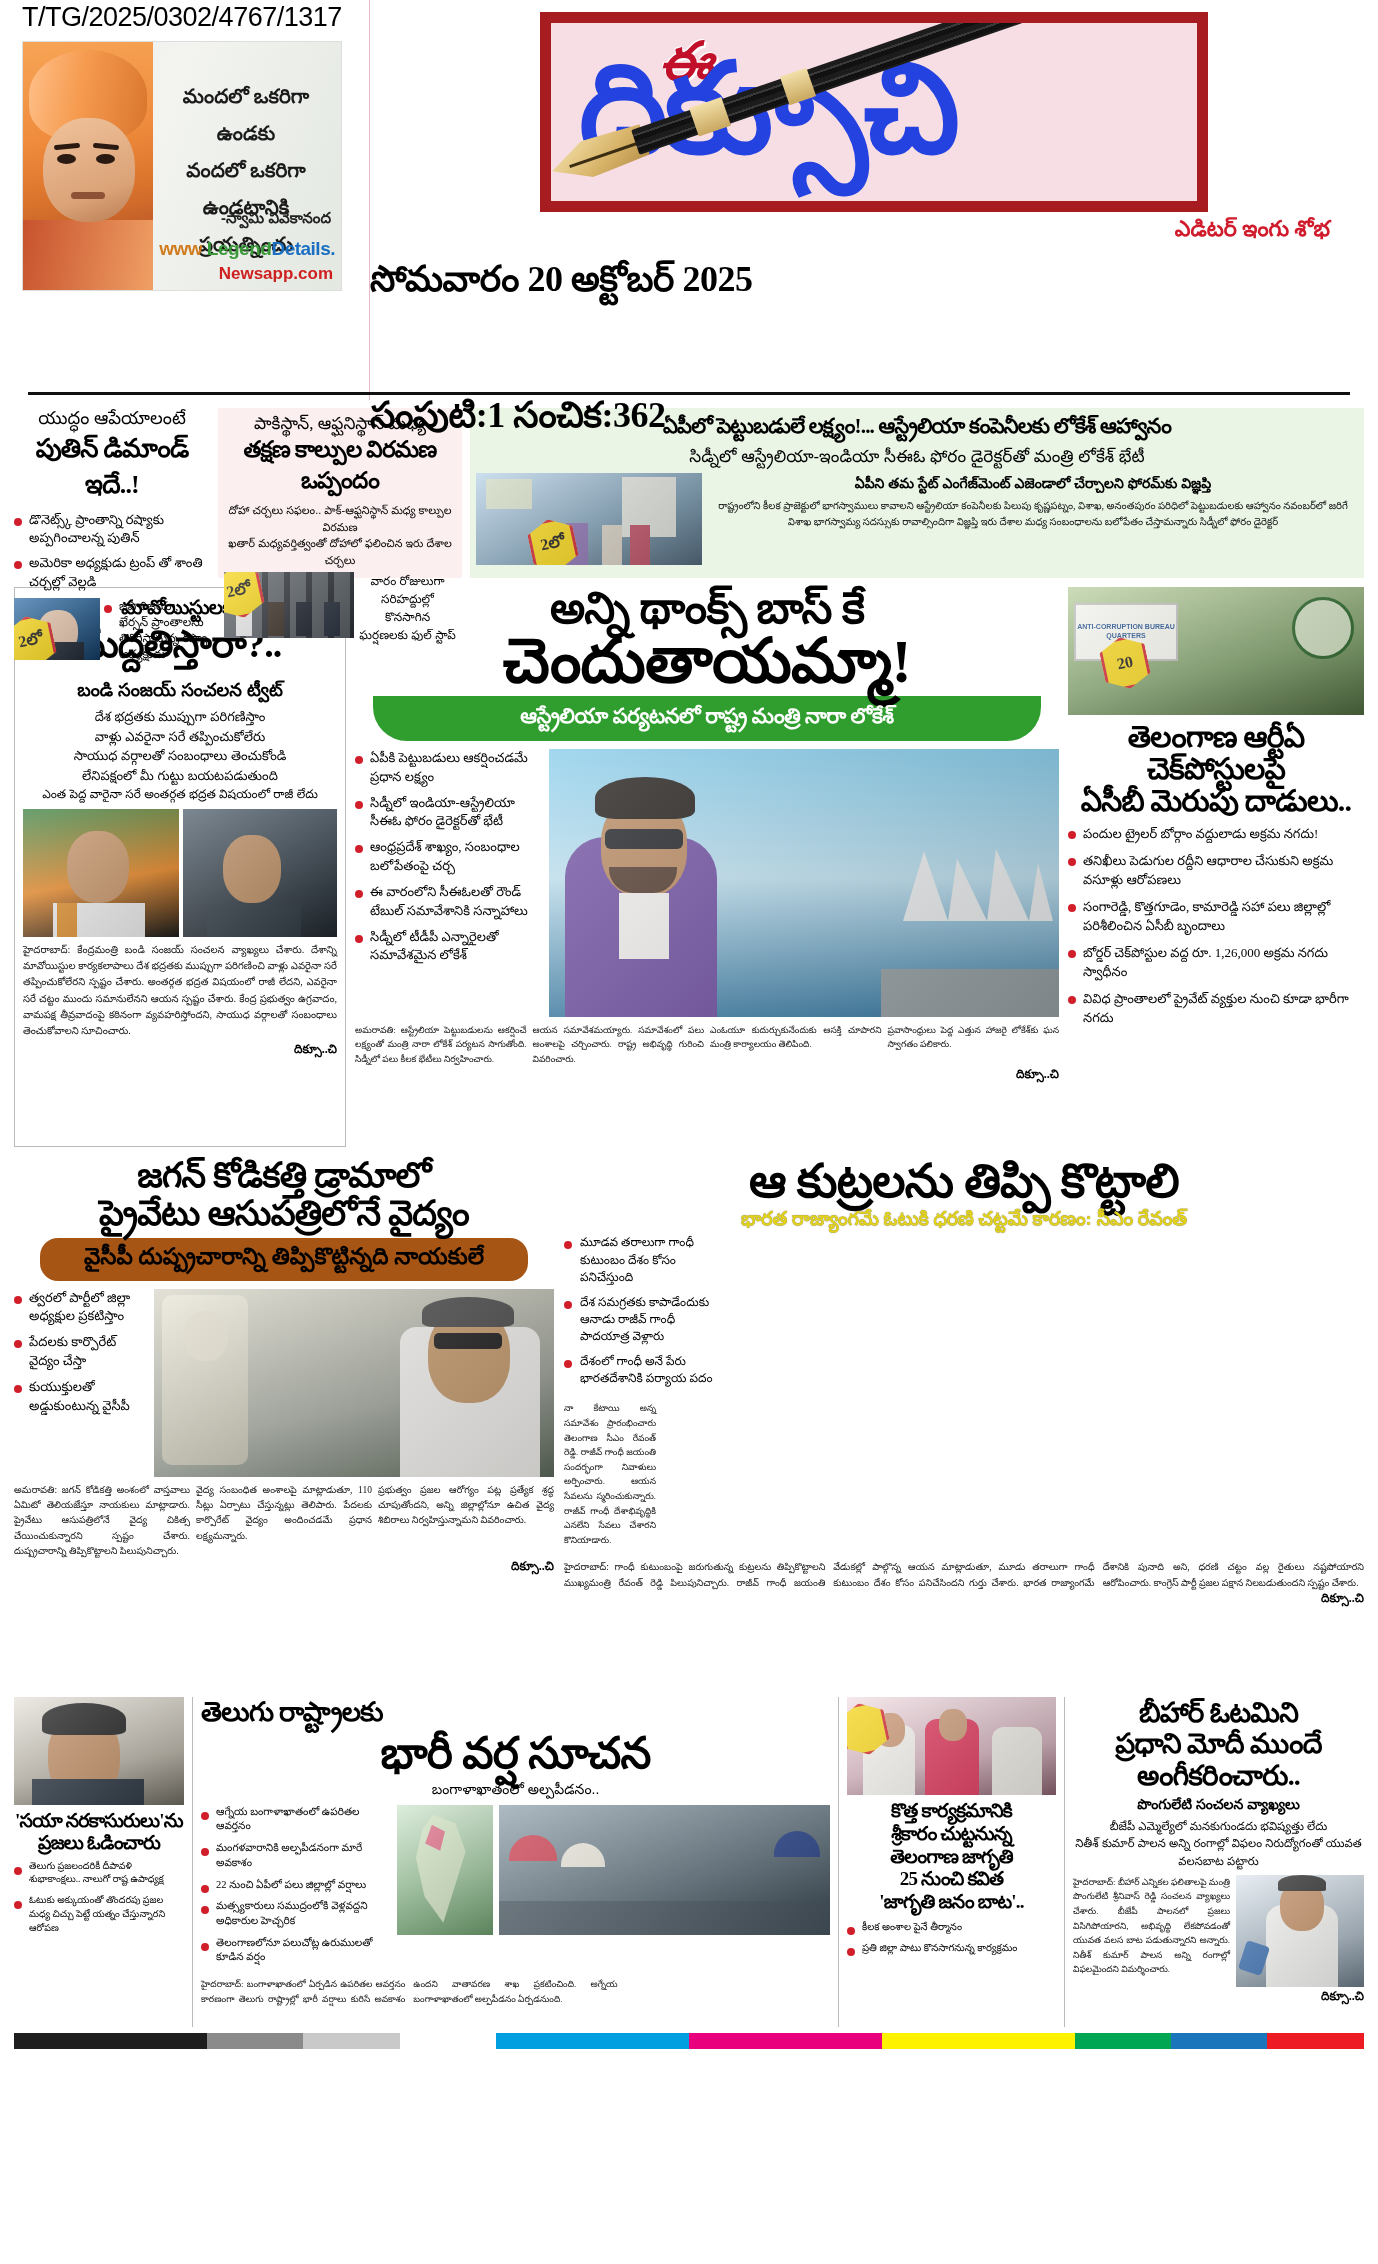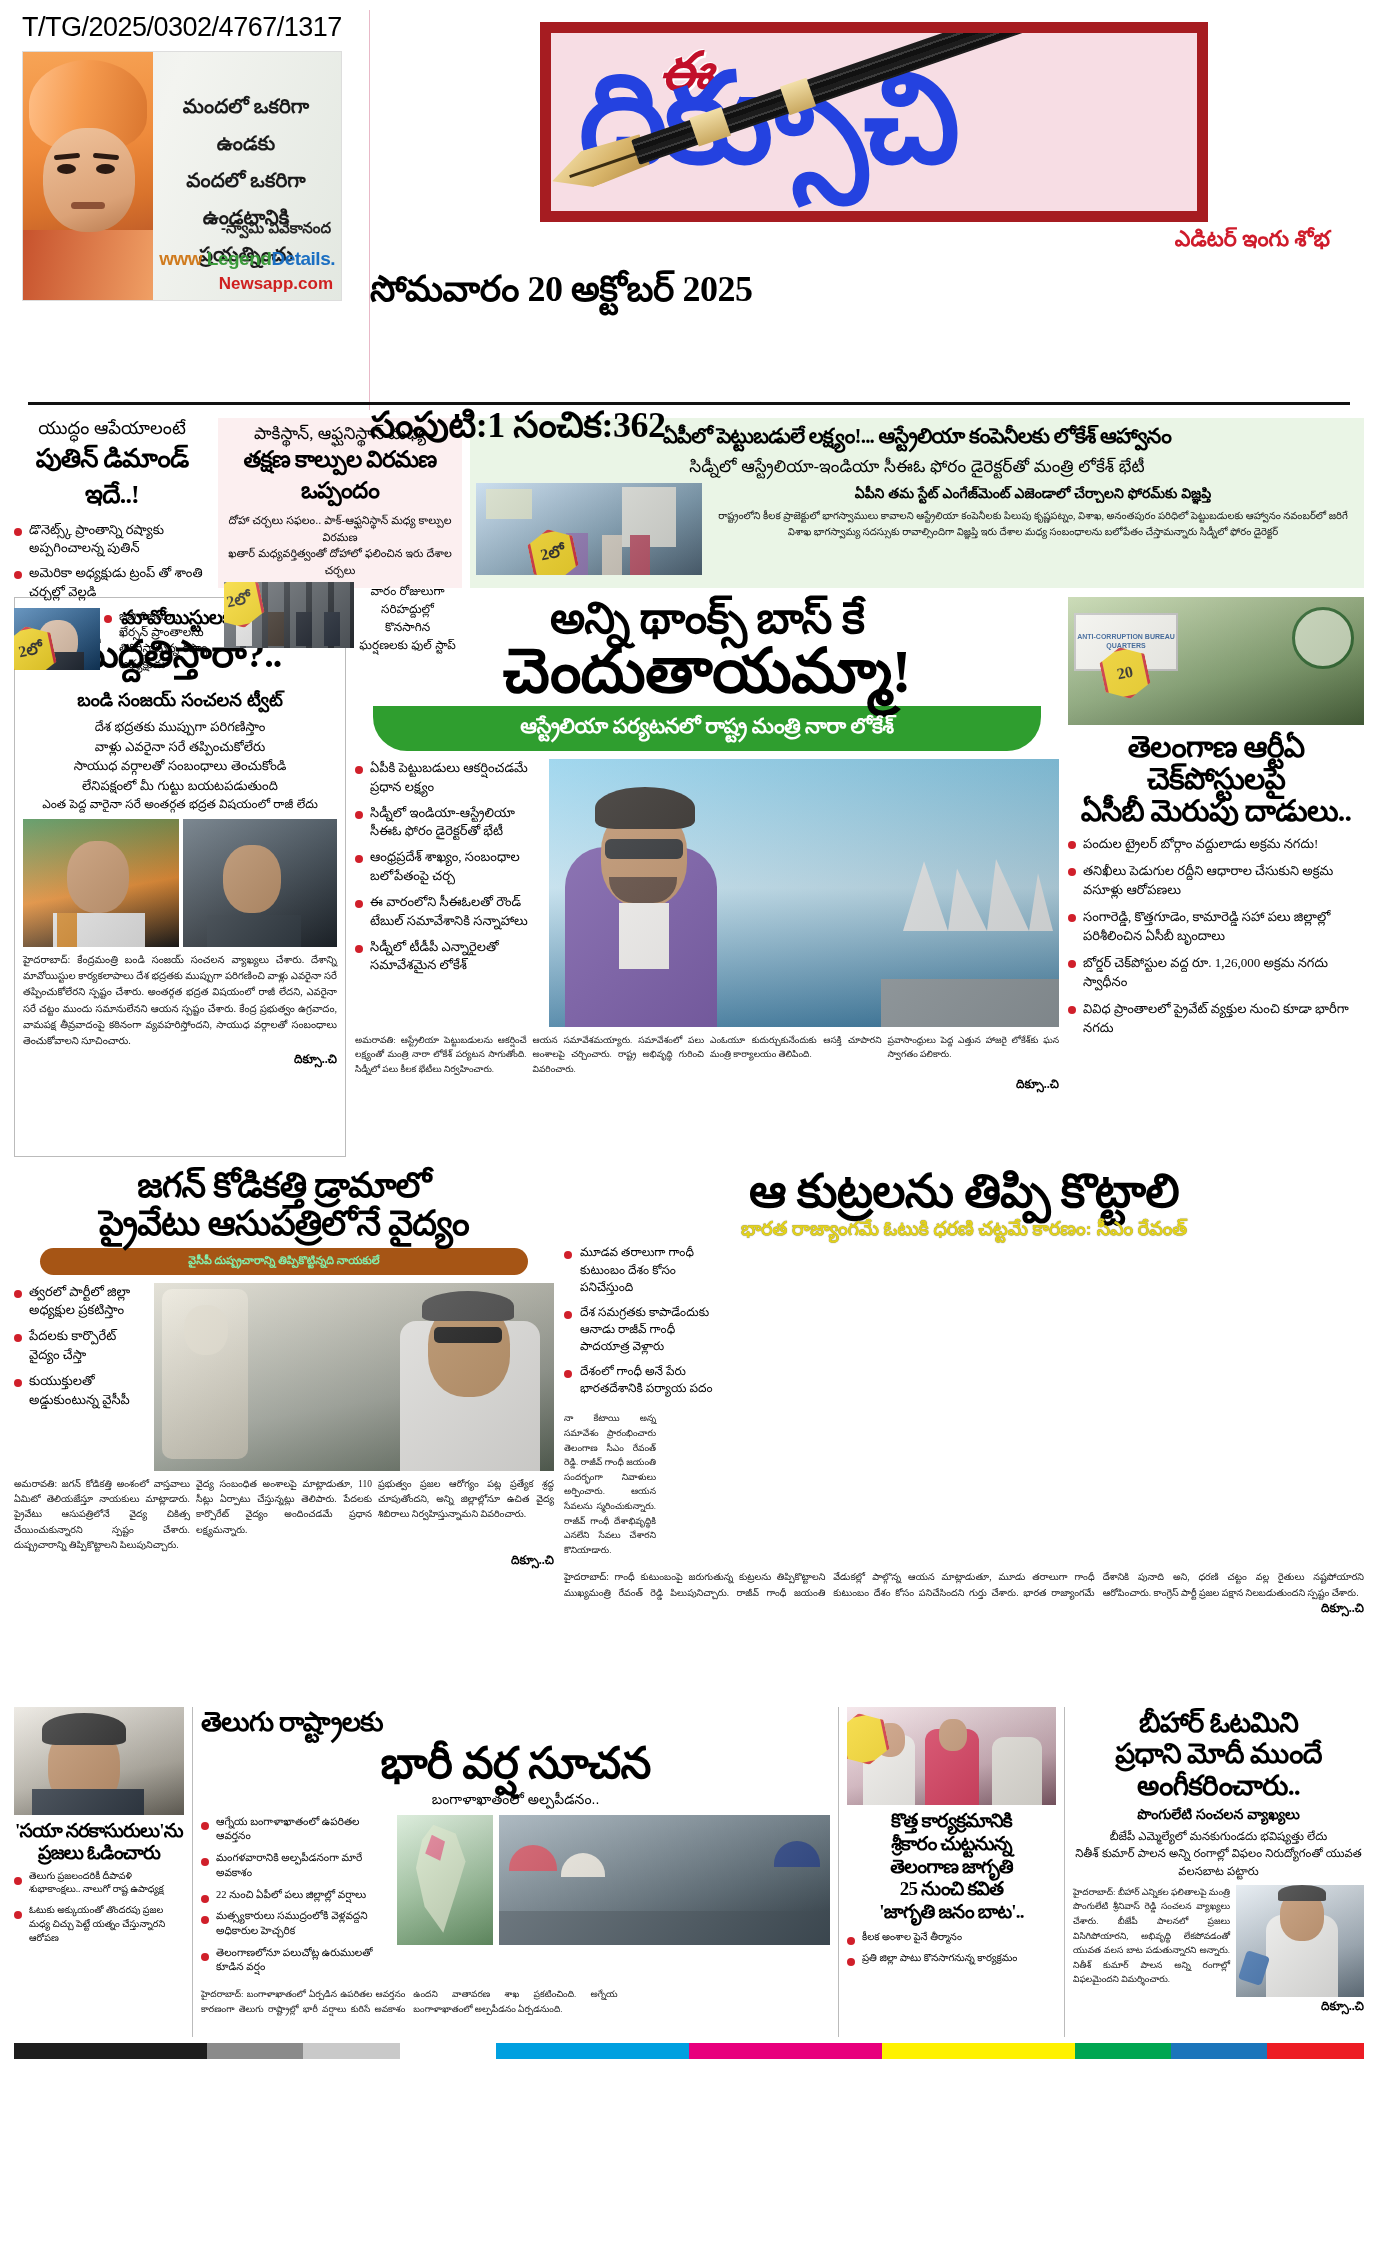--- a/index.html
+++ b/index.html
@@ -3,21 +3,21 @@
 <meta charset="utf-8">
 <style>
   * { box-sizing: border-box; margin: 0; padding: 0; }
   body {
     width: 1378px; height: 2264px;
     background: #ffffff;
     font-family: "Liberation Sans", "DejaVu Sans", sans-serif;
     color: #000;
     overflow: hidden;
   }
-  .page { width: 1378px; height: 2264px; position: relative; padding: 10px 14px; }
+  .page { width: 1378px; height: 2264px; position: relative; padding: 0 14px; }
 
   
   .masthead { display: flex; height: 400px; position: relative; }
   .mh-left { width: 356px; padding-right: 10px; border-right: 1px solid #e8b9c8; }
   .reg-no { font-size: 27px; letter-spacing: -.5px; font-family:"Liberation Sans",sans-serif; padding: 2px 0 8px 8px; }
   .viveka-box {
     margin-left: 8px; width: 320px; height: 250px; position: relative;
     background: linear-gradient(110deg,#e9ecea 0%,#f3f4f0 40%,#e3e8e1 100%);
     overflow: hidden; border: 1px solid #ddd;
   }
@@ -112,22 +112,22 @@
   .mcol-mid  { flex:1; }
   .mcol-right{ width: 296px; }
 
   .green-ribbon{background:#2f9e2f;color:#fff;font-family:"Liberation Serif",serif;font-weight:900;
     font-size:21px;text-align:center;padding:8px 10px;border-radius:0 0 34px 34px;letter-spacing:-.4px;}
 
   
   .mid-row{display:flex;gap:10px;margin-top:10px;height:530px;}
   .mid-left{width:540px;}
   .mid-right{flex:1;}
-  .brown-bar{background:#a65515;color:#86efac;font-family:"Liberation Serif",serif;font-weight:800;
-    font-size:11px;text-align:center;padding:6px;border-radius:18px;}
+  .brown-bar{background:#a65515;color:#000000;font-family:"Liberation Serif",serif;font-weight:800;
+    font-size:23px;text-align:center;padding:6px;border-radius:18px;}
   .yellow-deck{color:#e3d21a;font-family:"Liberation Serif",serif;font-weight:900;font-size:19px;
     text-align:center;text-shadow:0 0 1px #555;}
 
   
   .bot-row{display:flex;gap:8px;margin-top:10px;height:330px;}
   .bot-a{width:170px;}
   .bot-b{flex:1;border-left:1px solid #bbb;padding-left:8px;}
   .bot-c{width:218px;border-left:1px solid #bbb;padding-left:8px;}
   .bot-d{width:300px;border-left:1px solid #bbb;padding-left:8px;}
 

